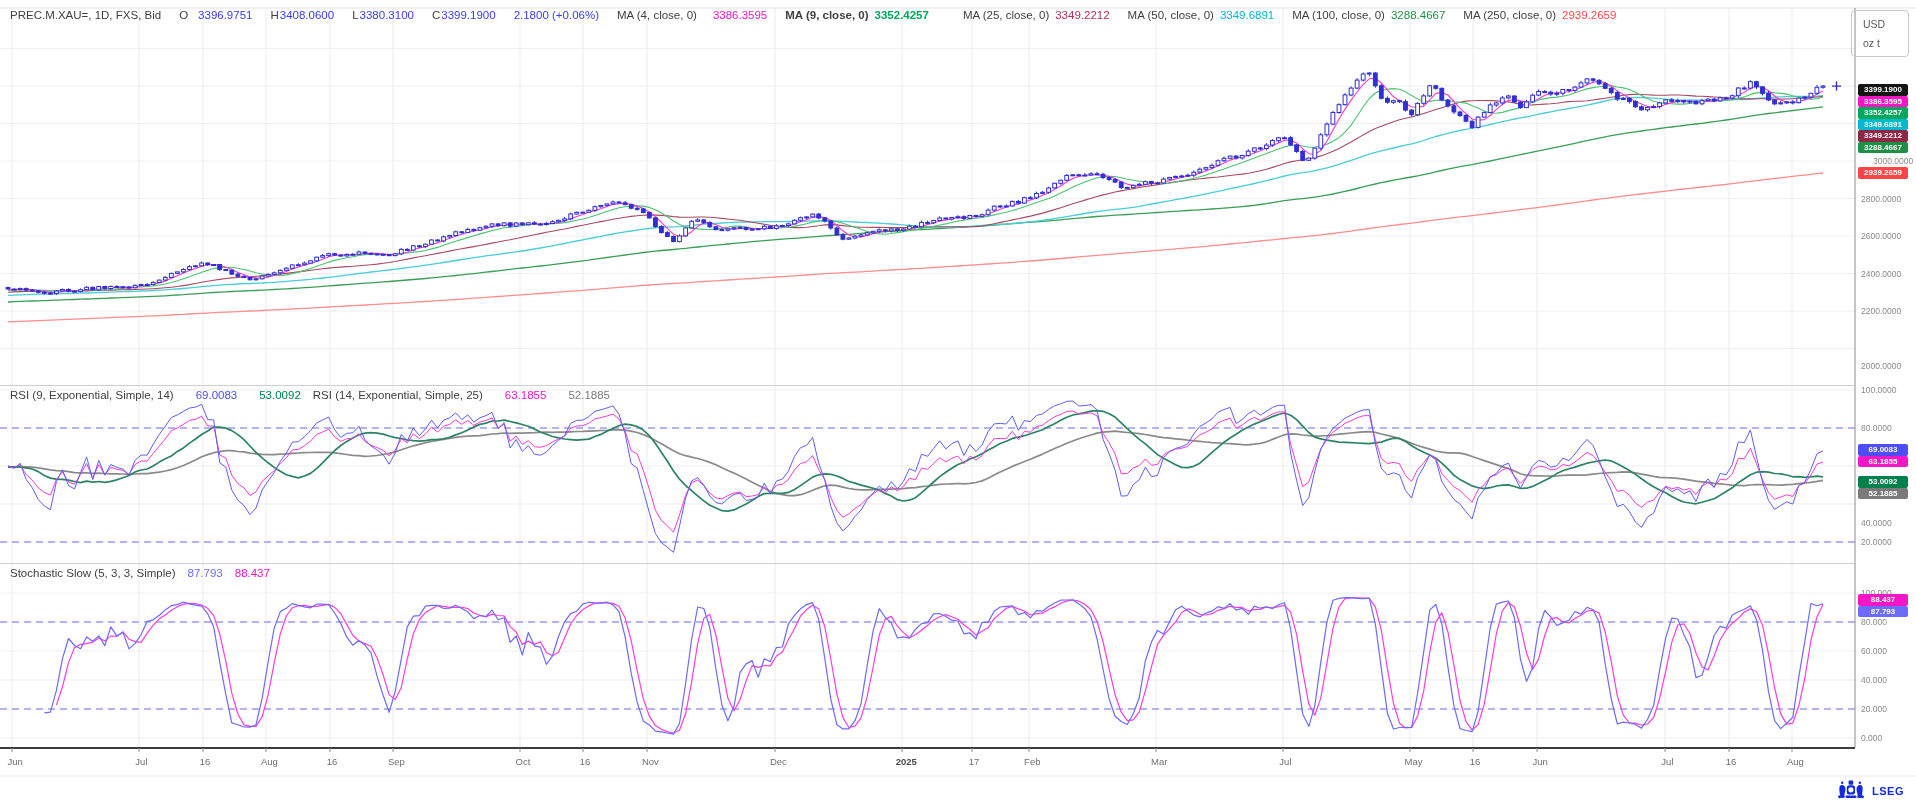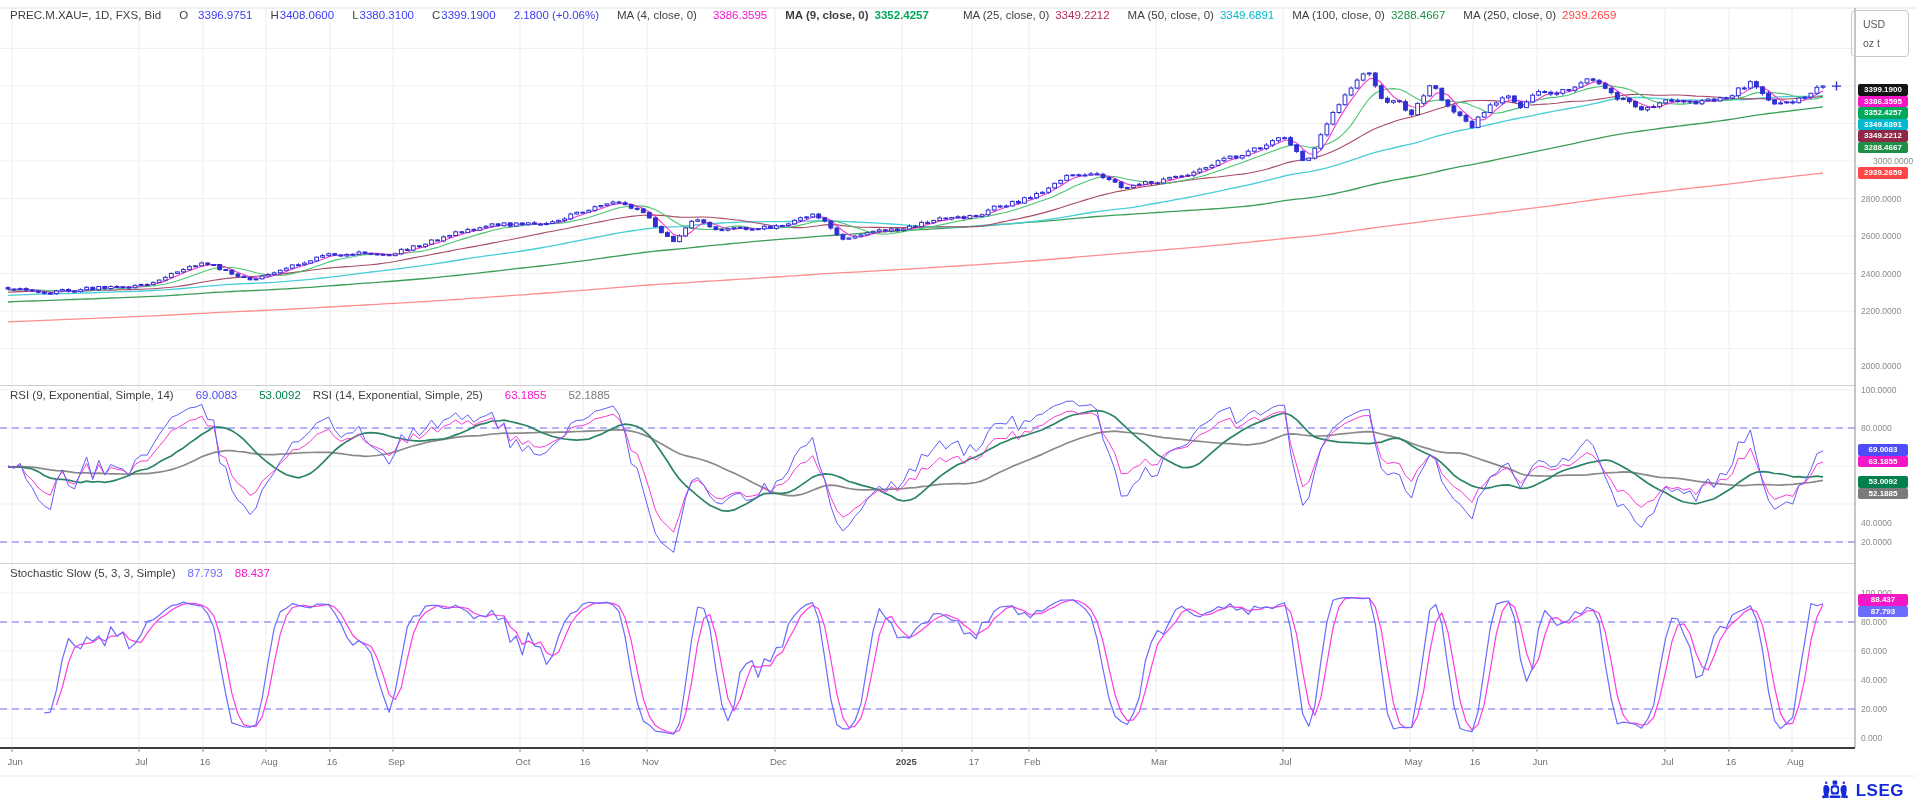--- a/index.html
+++ b/index.html
@@ -16,21 +16,21 @@
         white-space:nowrap;}
   .tag{position:absolute;left:1858px;width:50px;font-size:8px;font-weight:bold;color:#fff;
        text-align:center;border-radius:2px;padding:1px 0;line-height:9.5px;}
   .xlab{position:absolute;top:756px;font-size:9.5px;color:#6f6f6f;transform:translateX(-30%);
         white-space:nowrap;}
   .xlab.bold{font-weight:bold;color:#4a4a4a;}
   .unitbox{position:absolute;left:1851px;top:10px;width:58px;height:47px;border:1px solid #c9c9c9;
            border-radius:4px;color:#5a5a5a;font-size:10.5px;box-sizing:border-box;
            display:flex;flex-direction:column;justify-content:space-between;padding:7px 0 7px 11px;}
   .logo{position:absolute;right:12px;top:779px;display:flex;align-items:center;gap:6px;
-        color:#1428dc;font-weight:bold;font-size:17px;letter-spacing:.5px;}
+        color:#1428dc;font-weight:bold;font-size:11px;letter-spacing:.5px;}
 </style>
 </head>
 <body>
 
 <div class="app">
   <svg id="plot" width="1916" height="778">
       <defs>
         <clipPath id="cpMain">
           <rect x="0" y="9" width="1855" height="375"></rect>
         </clipPath>

